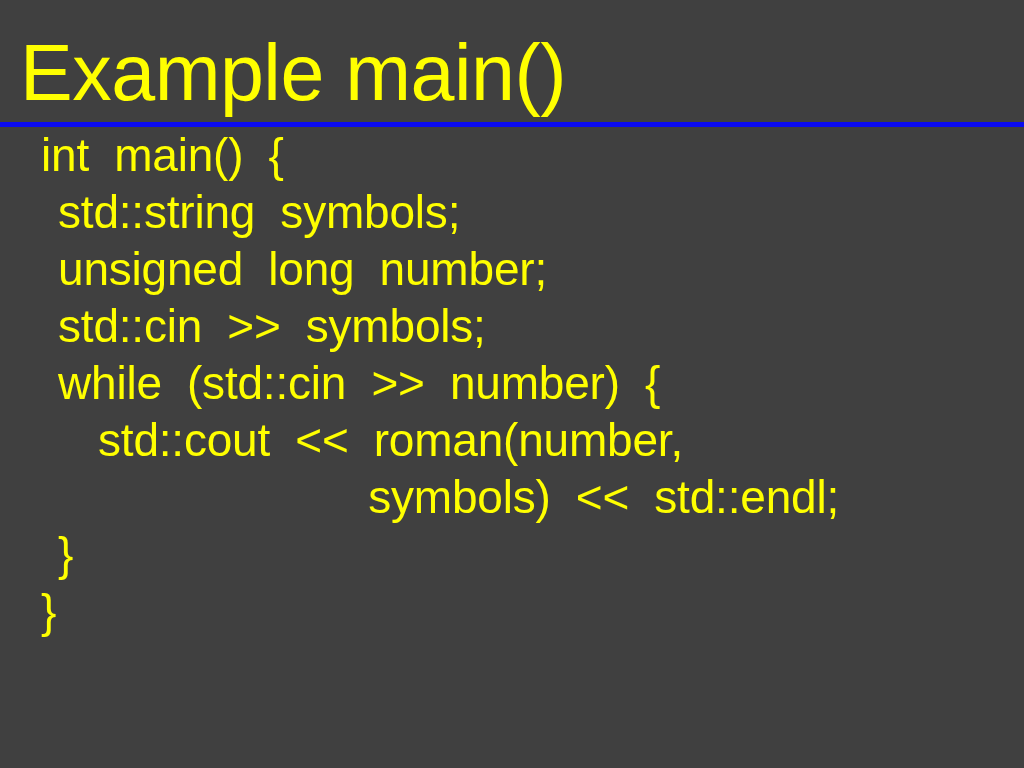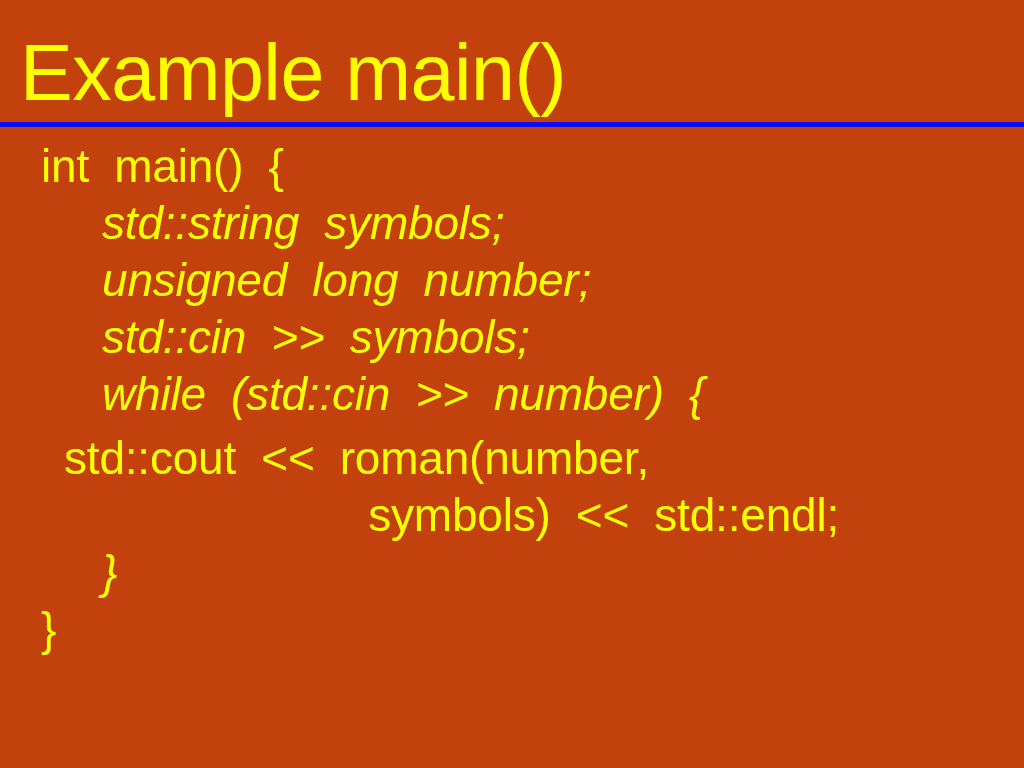--- a/index.html
+++ b/index.html
@@ -45,43 +45,43 @@
     top: 122px;
     width: 1024px;
     height: 5px;
     background: #0b0bf0;
   }
 
   
   #code-block {
     position: absolute;
     left: 0px;
-    top: 138px;
+    top: 127px;
     width: 839px;
     color: #ffff00;
     font-family: "Liberation Sans", sans-serif;
     font-size: 46px;
     line-height: 57px;
     white-space: pre;
     letter-spacing: -0.2px;
   }
   .code-line {
     height: 57px;
     white-space: pre;
     color: #ffff00;
   }
   .ind-0 { padding-left: 41px; }
-  .ind-1 { padding-left: 102px; font-style: italic; }
-  .ind-2 { padding-left: 64px; margin-top: 7px; }
+  .ind-1 { padding-left: 58px; }
+  .ind-2 { padding-left: 98px; }
   .ind-3 { padding-left: 362px; text-align: right; }
 </style>
 </head>
 <body>
 
-<div id="slide" style="background: #c2410c;">
+<div id="slide" style="background: #404040;">
 
   <h1 id="slide-title" style="color: rgb(255, 255, 0);">Example main()</h1>
 
   <div id="title-divider" style="background: rgb(11, 11, 240);"></div>
 
   <div id="code-block" style="color: rgb(255, 255, 0);"><div class="code-line ind-0">int  main()  {</div><div class="code-line ind-1">std::string  symbols;</div><div class="code-line ind-1">unsigned  long  number;</div><div class="code-line ind-1">std::cin  &gt;&gt;  symbols;</div><div class="code-line ind-1">while  (std::cin  &gt;&gt;  number)  {</div><div class="code-line ind-2">std::cout  &lt;&lt;  roman(number,</div><div class="code-line ind-3">symbols)  &lt;&lt;  std::endl;</div><div class="code-line ind-1">}</div><div class="code-line ind-0">}</div></div>
 
 </div>
 
 </body></html>

